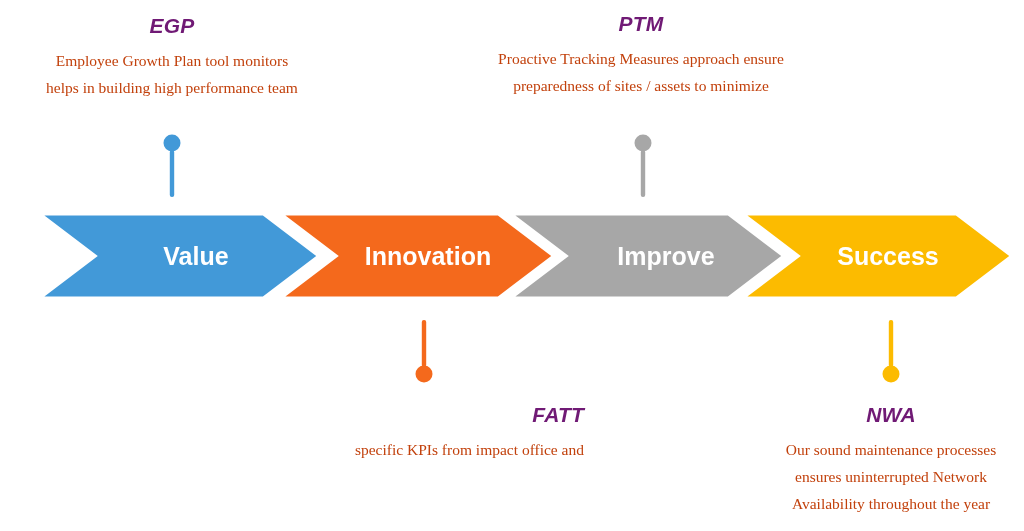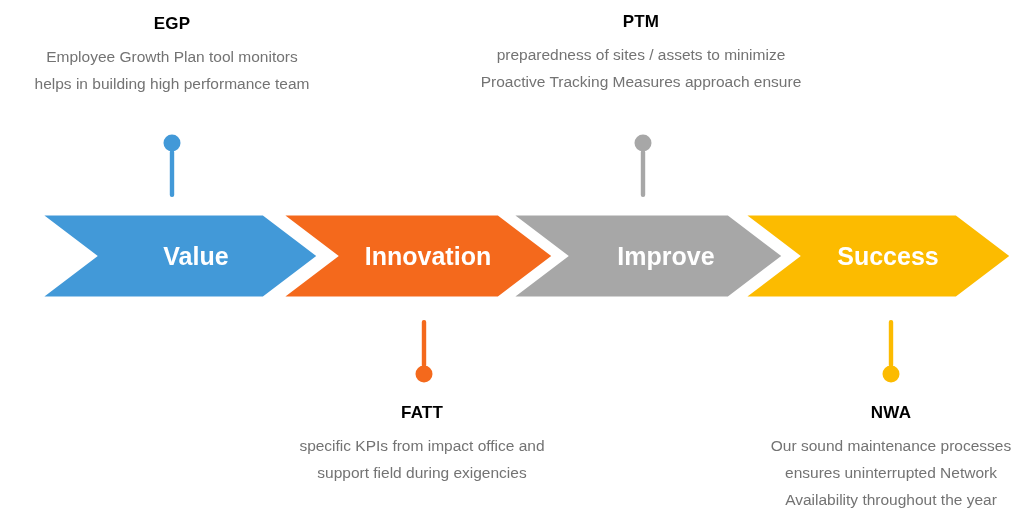--- a/index.html
+++ b/index.html
@@ -6,29 +6,31 @@
   .stage{
     position:relative;
     width:1024px;height:531px;
     background:#ffffff;
     overflow:hidden;
     font-family:"Liberation Sans", sans-serif;
   }
   .callout{position:absolute;text-align:center;}
   .callout .co-title{
     margin:0 0 9px 0;
-    font-size:17px;
+    font-size:21px;
     font-weight:700;
-    color:#000000;
+    color:#701a75;
     letter-spacing:.2px;
+    font-style:italic;
   }
   .callout .co-line{
     font-size:15.5px;
     line-height:27px;
-    color:#737373;
+    color:#c2410c;
+    font-family:Liberation Serif, serif;
   }
   .pin{position:absolute;display:block;}
   .arrow-band{position:absolute;left:0;top:212px;}
   .arrow-band text{
     font-family:"Liberation Sans", sans-serif;
     font-size:25px;
     font-weight:700;
     fill:#ffffff;
     text-anchor:middle;
   }
@@ -39,22 +41,22 @@
 <div class="stage">
 
   <div class="callout" style="left:0;top:14px;width:344px;">
     <h3 class="co-title">EGP</h3>
     <div class="co-line">Employee Growth Plan tool monitors</div>
     <div class="co-line">helps in building high performance team</div>
   </div>
 
   <div class="callout" style="left:471px;top:12px;width:340px;">
     <h3 class="co-title">PTM</h3>
+    <div class="co-line">Proactive Tracking Measures approach ensure</div>
     <div class="co-line">preparedness of sites / assets to minimize</div>
-    <div class="co-line">Proactive Tracking Measures approach ensure</div>
   </div>
 
   <svg class="pin" style="left:162px;top:134px;" width="20" height="66" viewBox="0 0 20 66">
     <circle cx="10" cy="9" r="8.5" fill="#4299D8"></circle>
     <rect x="7.8" y="16" width="4.4" height="47" rx="2" fill="#4299D8"></rect>
   </svg>
 
   <svg class="pin" style="left:633px;top:134px;" width="20" height="66" viewBox="0 0 20 66">
     <circle cx="10" cy="9" r="8.5" fill="#A7A7A7"></circle>
     <rect x="7.8" y="16" width="4.4" height="47" rx="2" fill="#A7A7A7"></rect>
@@ -75,24 +77,23 @@
   <svg class="pin" style="left:414px;top:317px;" width="20" height="66" viewBox="0 0 20 66">
     <rect x="7.8" y="3" width="4.4" height="47" rx="2" fill="#F4691C"></rect>
     <circle cx="10" cy="57" r="8.5" fill="#F4691C"></circle>
   </svg>
 
   <svg class="pin" style="left:881px;top:317px;" width="20" height="66" viewBox="0 0 20 66">
     <rect x="7.8" y="3" width="4.4" height="47" rx="2" fill="#FCBB00"></rect>
     <circle cx="10" cy="57" r="8.5" fill="#FCBB00"></circle>
   </svg>
 
-  <div class="callout" style="left:252px;top:403px;width:340px;">
+  <div class="callout" style="left:244px;top:403px;width:340px;text-align:right;">
     <h3 class="co-title">FATT</h3>
     <div class="co-line">specific KPIs from impact office and</div>
-    <div class="co-line">support field during exigencies</div>
   </div>
 
   <div class="callout" style="left:721px;top:403px;width:340px;">
     <h3 class="co-title">NWA</h3>
     <div class="co-line">Our sound maintenance processes</div>
     <div class="co-line">ensures uninterrupted Network</div>
     <div class="co-line">Availability throughout the year</div>
   </div>
 
 </div>

